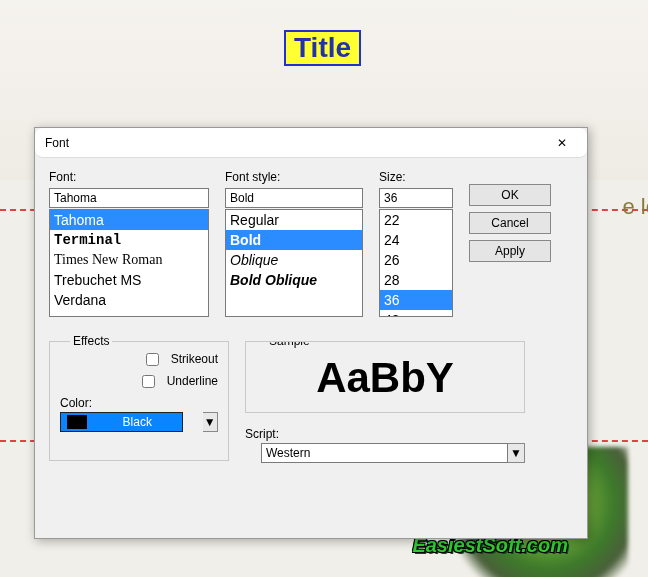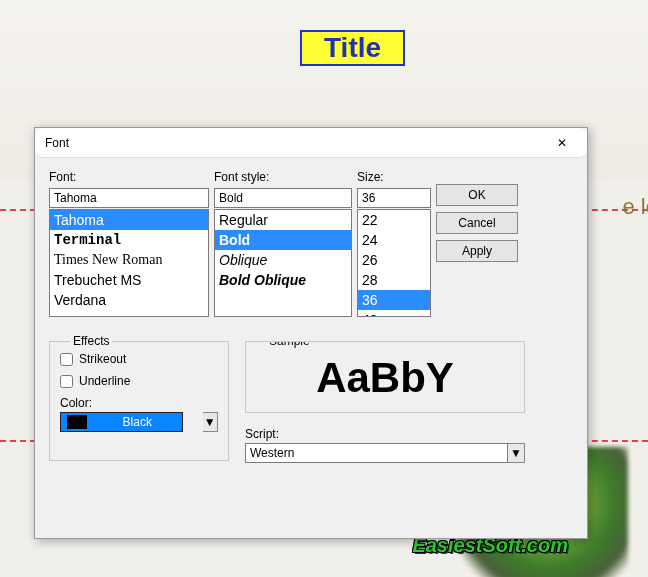--- a/index.html
+++ b/index.html
@@ -2,54 +2,54 @@
 <html><head>
 <meta charset="utf-8">
 <style>
 * { box-sizing: border-box; margin: 0; padding: 0; font-family: Tahoma, Arial, sans-serif; font-size: 12px; }
 body { width: 648px; height: 577px; position: relative; overflow: hidden; background: #f1efe9; }
 .bg-top { position: absolute; top: 0; left: 0; right: 0; height: 180px; background: linear-gradient(#f5f3ee,#efece6); }
 .bg-dashes1 { position: absolute; left: 0; right: 0; top: 209px; border-top: 2px dashed #d44; }
 .bg-dashes2 { position: absolute; left: 0; right: 0; top: 440px; border-top: 2px dashed #d44; }
 .bg-text2 { position: absolute; top: 194px; right: -10px; font-size: 22px; color: #8a7a3a; }
 .bg-blob { position: absolute; bottom: -10px; right: 20px; width: 200px; height: 140px; background: radial-gradient(circle at 60% 40%,#8fbf4a 0%,#6ea63a 25%,#3d7a2a 45%,#4a5f3a 60%, transparent 70%); filter: blur(2px); }
-.title-box { position: absolute; top: 30px; left: 300px; border: 2px solid #2233cc; background: #ffff33; padding: 0 22px; font-size: 28px; font-weight: bold; color: #2233aa; font-family: Arial, sans-serif; }
+.title-box { position: absolute; top: 30px; left: 284px; border: 2px solid #2233cc; background: #ffff33; padding: 0 8px; font-size: 28px; font-weight: bold; color: #2233aa; font-family: Arial, sans-serif; }
 .watermark { position:absolute; bottom:20px; right:80px; font-size:20px; font-weight:bold; font-style:italic; color:#3c3; text-shadow:
   -1px -1px 0 #000,1px -1px 0 #000,-1px 1px 0 #000,1px 1px 0 #000,2px 2px 0 #052; }
 .dialog { position: absolute; top: 127px; left: 34px; width: 554px; height: 412px; background: #f0f0f0; border: 1px solid #999; box-shadow: 2px 2px 10px rgba(0,0,0,0.3); }
 .titlebar { height: 30px; background: #fff; border-bottom: 1px solid #ddd; display:flex; align-items:center; padding:0 4px 0 10px;border-radius:8px; }
 .titlebar-text { flex:1; font-size:12px; }
 .close-btn { width:42px; height:24px; display:flex; align-items:center; justify-content:center; font-size:13px; font-family: Arial; }
-.body { padding: 12px 14px; display:flex; gap:5px; flex-wrap:wrap; }
+.body { padding: 12px 14px; display:flex; gap:16px; flex-wrap:wrap; }
 .col { display:flex; flex-direction:column; gap:2px; }
 .col-font { width:160px; }
 .col-style { width:138px; }
 .col-size { width:74px; }
 .col-btns { width: 82px; padding-top:14px; display:flex; flex-direction:column; gap:6px; }
 .lbl { font-size:12px; margin-bottom:2px; }
 .inputbox { border:1px solid #7a7a7a; background:#fff; padding:2px 4px; height:20px; font-size:12px; width:100%; }
 .listbox { border:1px solid #7a7a7a; background:#fff; height:108px; overflow:auto; margin-top:-1px; }
 .listbox li { list-style:none; padding:2px 4px; font-size:14px; cursor:default; white-space:nowrap; }
 .sel { background:#2a8cff; color:#fff; }
 .btn { border:1px solid #888; background:#e5e5e5; height:22px; font-size:12px; width:100%; }
 .row2 { display:flex; gap:16px; padding: 12px 14px 0 14px; }
 .groupbox { border:1px solid #c8c8c8; padding: 10px 10px 8px 10px; position:relative; }
 .groupbox .legend { position:absolute; top:-8px; left:20px; background:#f0f0f0; padding:0 3px; font-size:12px; }
 .gb-effects { width: 180px; height:120px; display:flex; flex-direction:column; gap:8px; }
-.chk { display:flex; align-items:center; gap:6px; }
+.chk { display:flex; align-items:center; gap:12px;justify-content:flex-end; }
 .chk input { width:13px; height:13px; }
 .color-wrap { display:flex; align-items:center; gap:20px; margin-top:2px; }
 .color-combo { background:#0a84ff; color:#fff; border:1px solid #222; height:20px; width:135px; display:flex; align-items:center; }
 .color-swatch { width:20px; height:14px; background:#000; margin:0 6px; border:1px solid #000; }
 .color-txt { flex:1; text-align:center; }
 .color-btn { width:17px; height:20px; border:1px solid #888; background:#e8e8e8; border-left:none; display:flex; align-items:center; justify-content:center; font-size:8px; }
 .gb-sample { width: 280px; height: 72px; display:flex; align-items:center; justify-content:center; overflow:hidden; }
 .sample-txt { font-size:42px; font-weight:bold; font-family: Tahoma, Arial, sans-serif; }
 .script-wrap { margin-top:14px; width:280px; }
-.script-combo { display:flex; }
+.script-combo { display:flex;margin-left:16px; }
 .script-inp { flex:1; border:1px solid #7a7a7a; background:#fff; height:20px; padding:2px 4px; }
 .script-btn { width:17px; height:20px; border:1px solid #888; background:#e8e8e8; border-left:none; display:flex; align-items:center; justify-content:center; font-size:8px; }
 .right-col { display:flex; flex-direction:column; }
 
 .f-terminal { font-family: 'Courier New', monospace; font-weight:bold; }
 .f-times { font-family: 'Times New Roman', serif; }
 .f-trebuchet { font-family: 'Trebuchet MS', sans-serif; }
 .f-verdana { font-family: Verdana, sans-serif; }
 .s-bold { font-weight:bold; }
 .s-italic { font-style:italic; }

